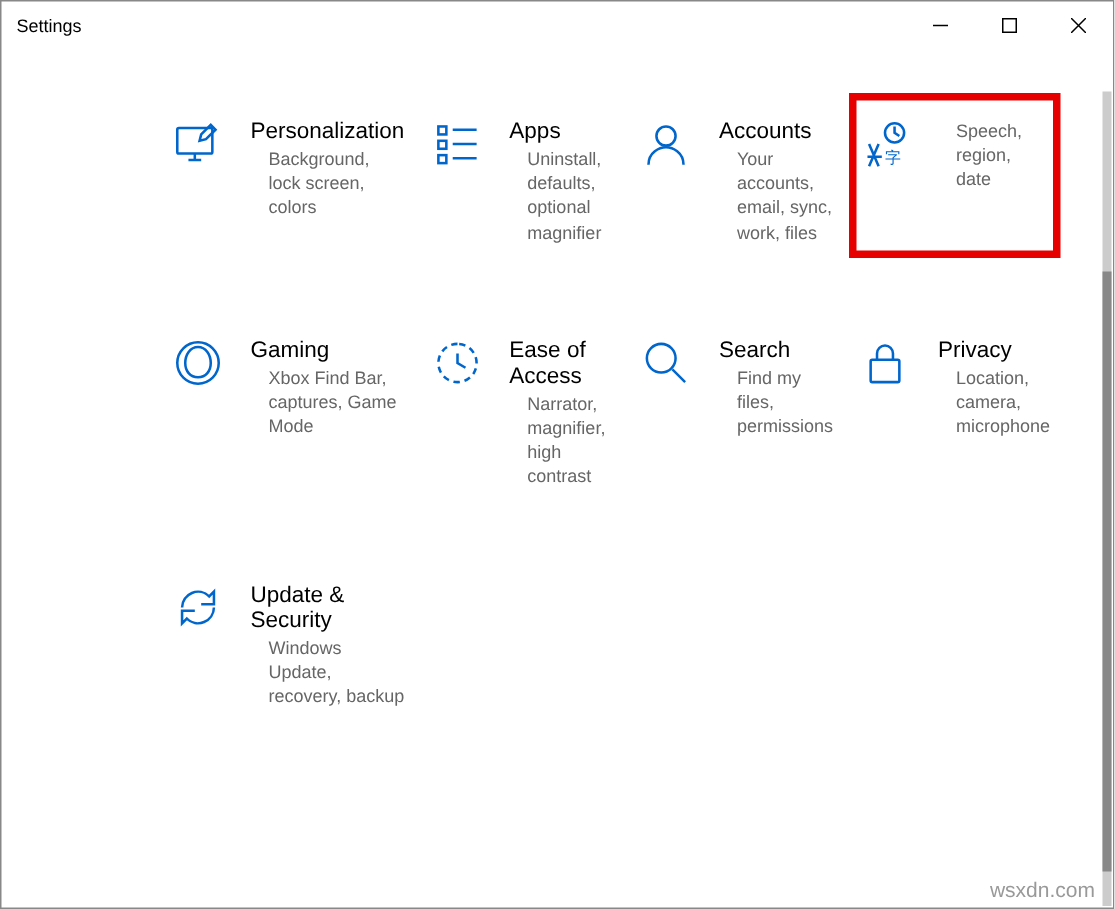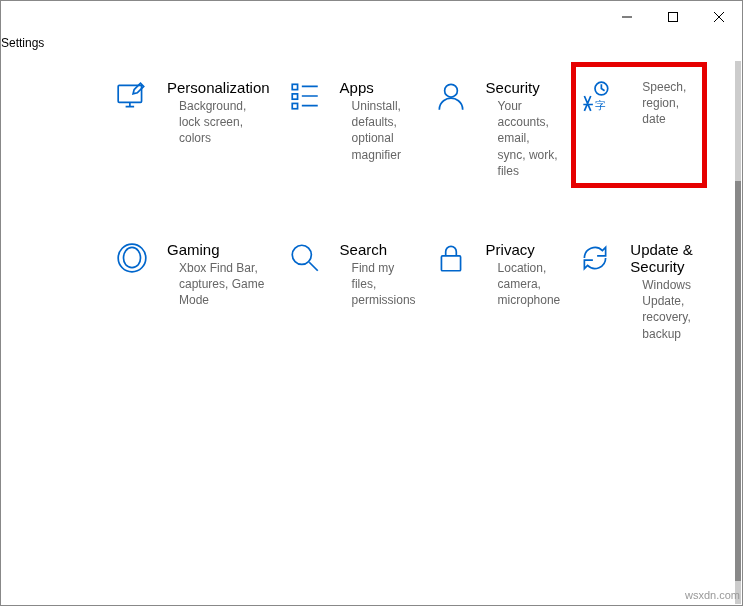--- a/index.html
+++ b/index.html
@@ -16,21 +16,21 @@
     width: 743px;
     height: 606px;
     border: 1px solid #888;
     background: #fff;
     position: relative;
   }
   .titlebar {
     height: 32px;
     display: flex;
     align-items: center;
-    margin-top: 26px;
+    padding-left: 10px;
   }
   .titlebar-title {
     font-size: 12px;
     color: #000;
   }
   .win-controls {
     position: absolute;
     right: 0;
     top: 0;
     display: flex;
@@ -111,22 +111,22 @@
   .scrollbar-thumb {
     position: absolute;
     top: 120px;
     width: 6px;
     height: 400px;
     background: #888;
   }
   .watermark {
     position: absolute;
     bottom: 4px;
-    right: 2px;
-    font-size: 11px;
+    right: 12px;
+    font-size: 14px;
     color: #999;
   }
 </style>
 </head>
 <body>
 
 <div class="window">
 
   <div class="titlebar">
     <span class="titlebar-title">Settings</span>
@@ -182,21 +182,21 @@
       </div>
 
       <div class="tile">
         <span class="tile-icon">
           <svg viewBox="0 0 32 32">
               <circle cx="16" cy="11" r="6"></circle>
               <path d="M5 29 c0 -8 7 -11 11 -11 s11 3 11 11"></path>
             </svg>
         </span>
         <div class="tile-text">
-          <div class="tile-title">Security</div>
+          <div class="tile-title">Accounts</div>
           <div class="tile-desc">Your accounts, email, sync, work, files</div>
         </div>
       </div>
 
       <div class="tile highlight">
         <span class="tile-icon">
           <svg viewBox="0 0 32 32">
               <circle cx="22" cy="9" r="6"></circle>
               <path d="M22 5 v4 l3 2"></path>
               <path d="M6 16 l6 14 M12 16 l-6 14 M5 24 h9"></path>
@@ -214,20 +214,32 @@
               <circle cx="16" cy="16" r="13"></circle>
               <path d="M16 6 c-5 0 -8 5 -8 10 M16 6 c5 0 8 5 8 10 M8 16 c0 5 3 9 8 9 c5 0 8 -4 8 -9" fill="none"></path>
             </svg>
         </span>
         <div class="tile-text">
           <div class="tile-title">Gaming</div>
           <div class="tile-desc">Xbox Find Bar, captures, Game Mode</div>
         </div>
       </div>
 
+      <div class="tile">
+        <span class="tile-icon">
+          <svg viewBox="0 0 32 32">
+              <path d="M16 4 a12 12 0 1 0 0.001 0" stroke-dasharray="4 3"></path>
+              <path d="M16 10 v6 l5 3"></path>
+            </svg>
+        </span>
+        <div class="tile-text">
+          <div class="tile-title">Ease of Access</div>
+          <div class="tile-desc">Narrator, magnifier, high contrast</div>
+        </div>
+      </div>
 
       <div class="tile">
         <span class="tile-icon">
           <svg viewBox="0 0 32 32">
               <circle cx="13" cy="13" r="9"></circle>
               <path d="M20 20 l8 8"></path>
             </svg>
         </span>
         <div class="tile-text">
           <div class="tile-title">Search</div>

